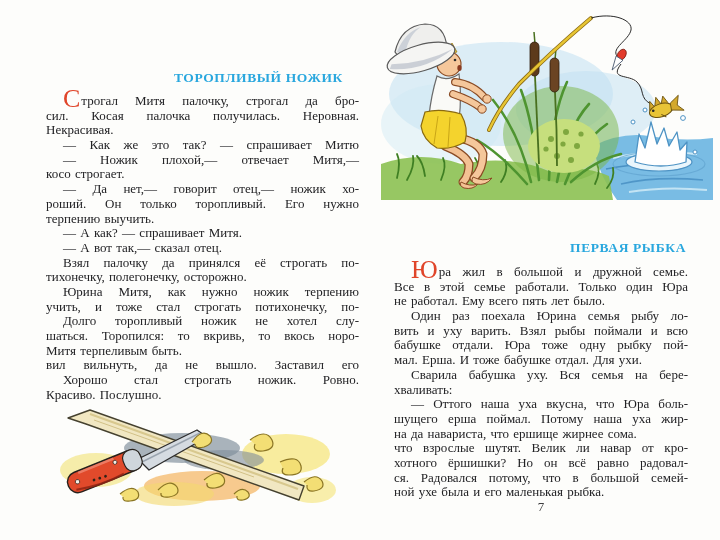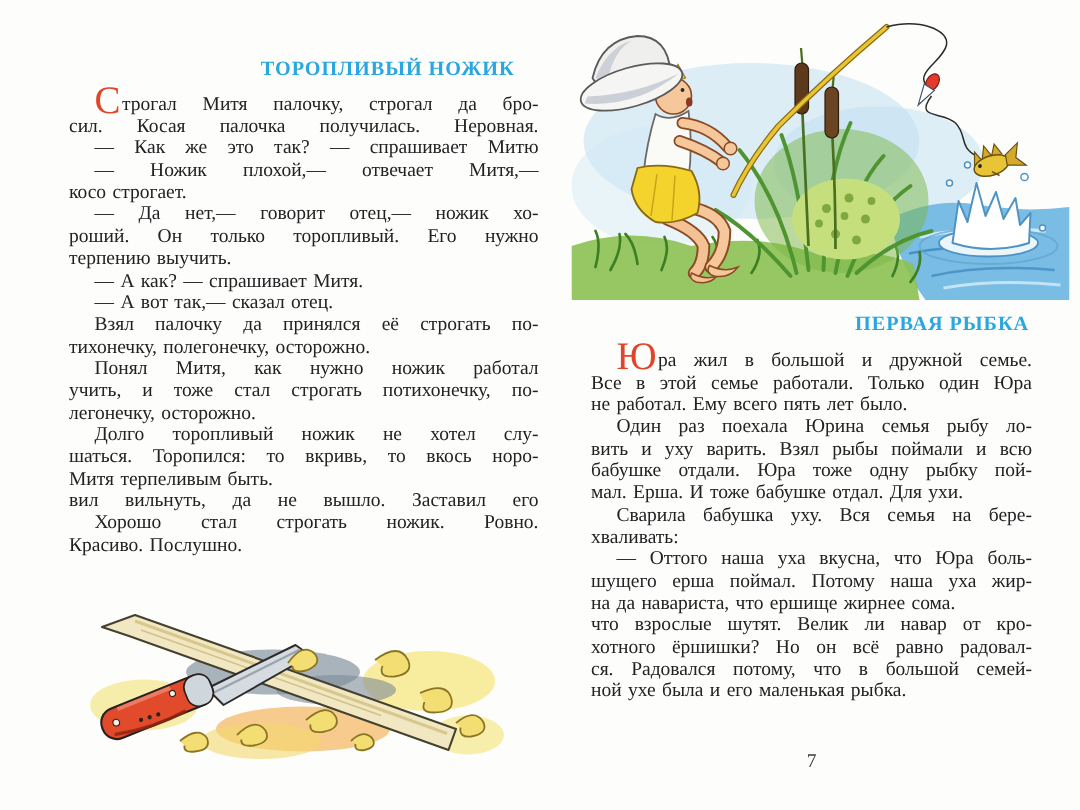--- a/index.html
+++ b/index.html
@@ -7,21 +7,21 @@
   .spread{
     position:relative;width:720px;height:540px;overflow:hidden;
     background:#FDFDFB;color:#222225;
     font-family:"Liberation Serif","DejaVu Serif",serif;
   }
   .col{position:absolute;}
   .col-left{left:46px;top:38px;width:313px;}
   .col-right{left:394px;top:208px;width:294px;}
   .story-title{
     font-weight:bold;font-size:13.5px;letter-spacing:.6px;
-    color:var(--title-blue,#29A7DE);text-align:right;white-space:nowrap;
+    color:var(--title-blue,#29A7DE);text-align:right;white-space:nowrap;margin-top:32px;
   }
   .col-left .story-title{padding-right:16px;margin-bottom:8px;}
   .col-right .story-title{padding-right:2px;margin-bottom:9px;}
   .story-body{font-size:13px;line-height:14.7px;word-spacing:1px;}
   .tl{text-align:justify;text-align-last:justify;height:14.7px;overflow:visible;}
   .tl.pend{text-align-last:left;}
   .tl.ind{text-indent:17px;}
   .dropcap{
     font-size:26px;line-height:0;color:var(--cap-red,#E0452A);
     position:relative;top:2px;margin-right:1px;letter-spacing:0;
@@ -37,33 +37,33 @@
 </head>
 <body>
 
 <div class="spread" style="--title-blue: #29A7DE; --cap-red: #E0452A; background: rgb(253, 253, 251); color: rgb(34, 34, 37);">
 
   <div class="col col-left">
     <div class="story-title">ТОРОПЛИВЫЙ НОЖИК</div>
     <div class="story-body">
         <div class="tl ind"><span class="dropcap">С</span>трогал Митя палочку, строгал да бро-</div>
         <div class="tl">сил. Косая палочка получилась. Неровная.</div>
+        <div class="tl pend">Некрасивая.</div>
         <div class="tl ind">— Как же это так? — спрашивает Митю</div>
         <div class="tl ind">— Ножик плохой,— отвечает Митя,—</div>
         <div class="tl pend">косо строгает.</div>
         <div class="tl ind">— Да нет,— говорит отец,— ножик хо-</div>
         <div class="tl">роший. Он только торопливый. Его нужно</div>
         <div class="tl pend">терпению выучить.</div>
         <div class="tl ind pend">— А как? — спрашивает Митя.</div>
         <div class="tl ind pend">— А вот так,— сказал отец.</div>
         <div class="tl ind">Взял палочку да принялся её строгать по-</div>
         <div class="tl pend">тихонечку, полегонечку, осторожно.</div>
-        <div class="tl ind">Понял Митя, как нужно ножик работал</div>
+        <div class="tl ind">Юрина Митя, как нужно ножик терпению</div>
         <div class="tl">учить, и тоже стал строгать потихонечку, по-</div>
-        <div class="tl pend">легонечку, осторожно.</div>
         <div class="tl ind">Долго торопливый ножик не хотел слу-</div>
         <div class="tl">шаться. Торопился: то вкривь, то вкось норо-</div>
         <div class="tl pend">Митя терпеливым быть.</div>
         <div class="tl">вил вильнуть, да не вышло. Заставил его</div>
         <div class="tl ind">Хорошо стал строгать ножик. Ровно.</div>
         <div class="tl pend">Красиво. Послушно.</div>
       </div>
   </div>
 
   <svg class="illu illu-knife" width="290" height="118" viewBox="0 0 290 118" aria-label="pocketknife-with-red-handle-whittling-stick-and-shavings">

